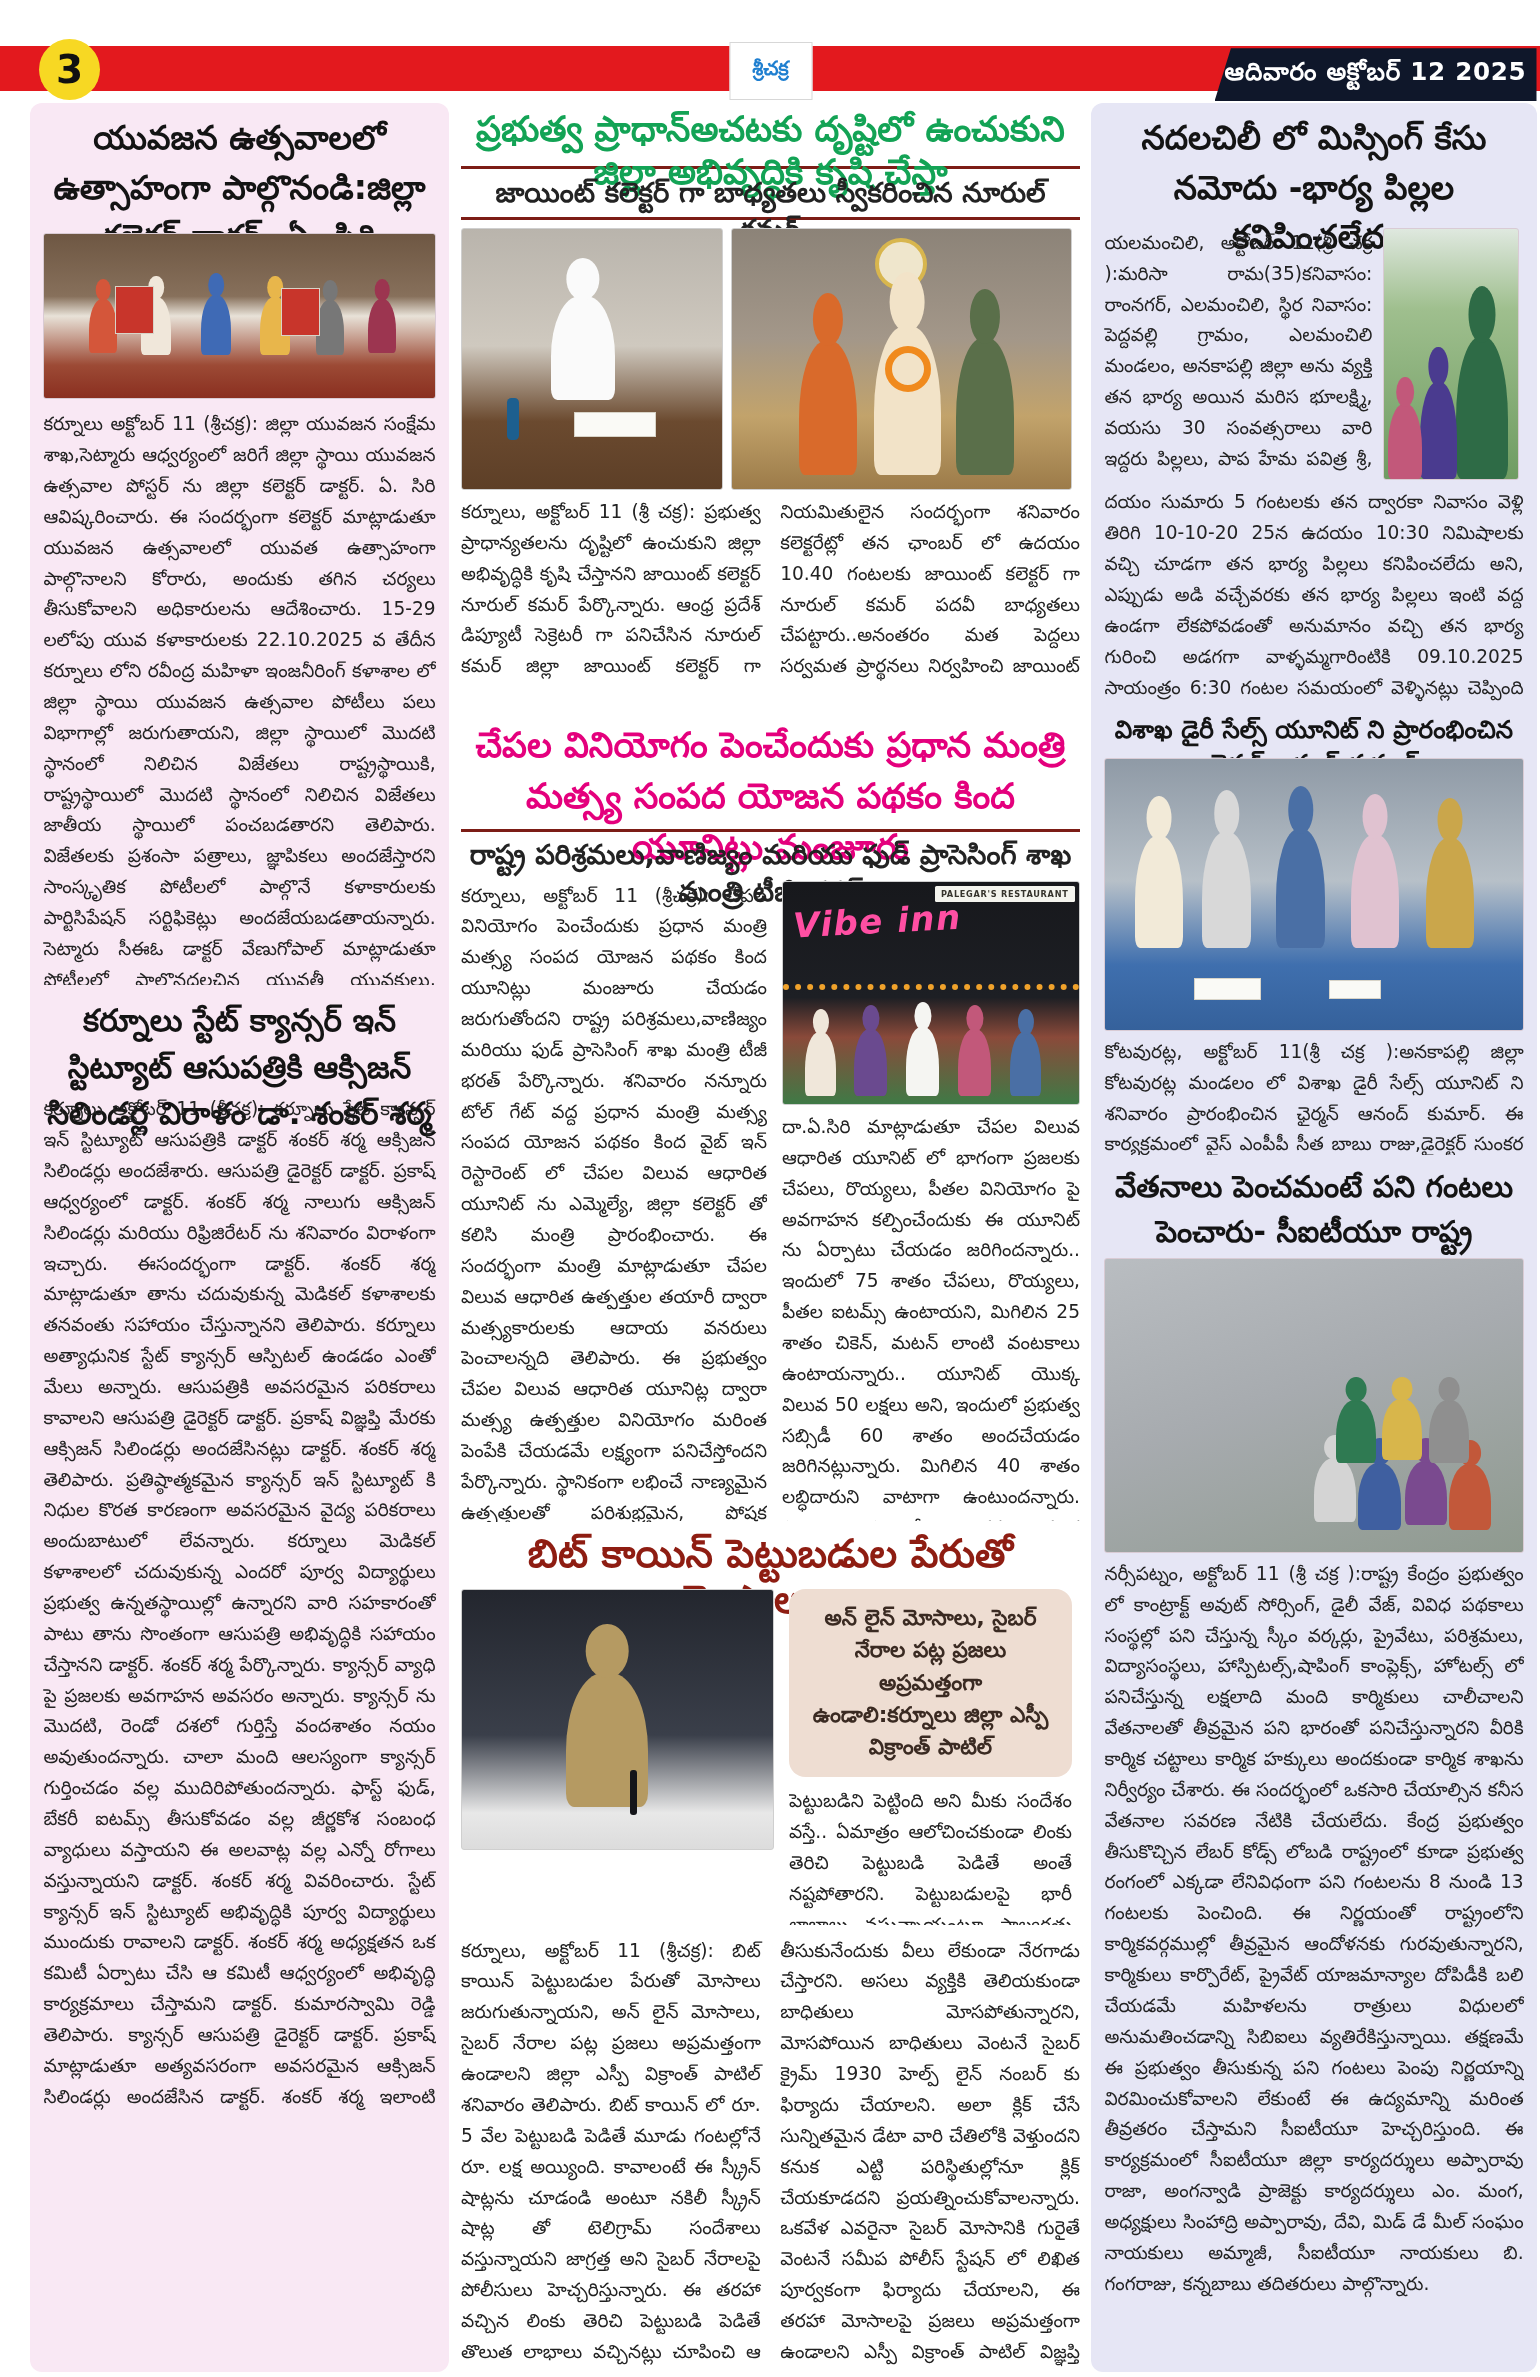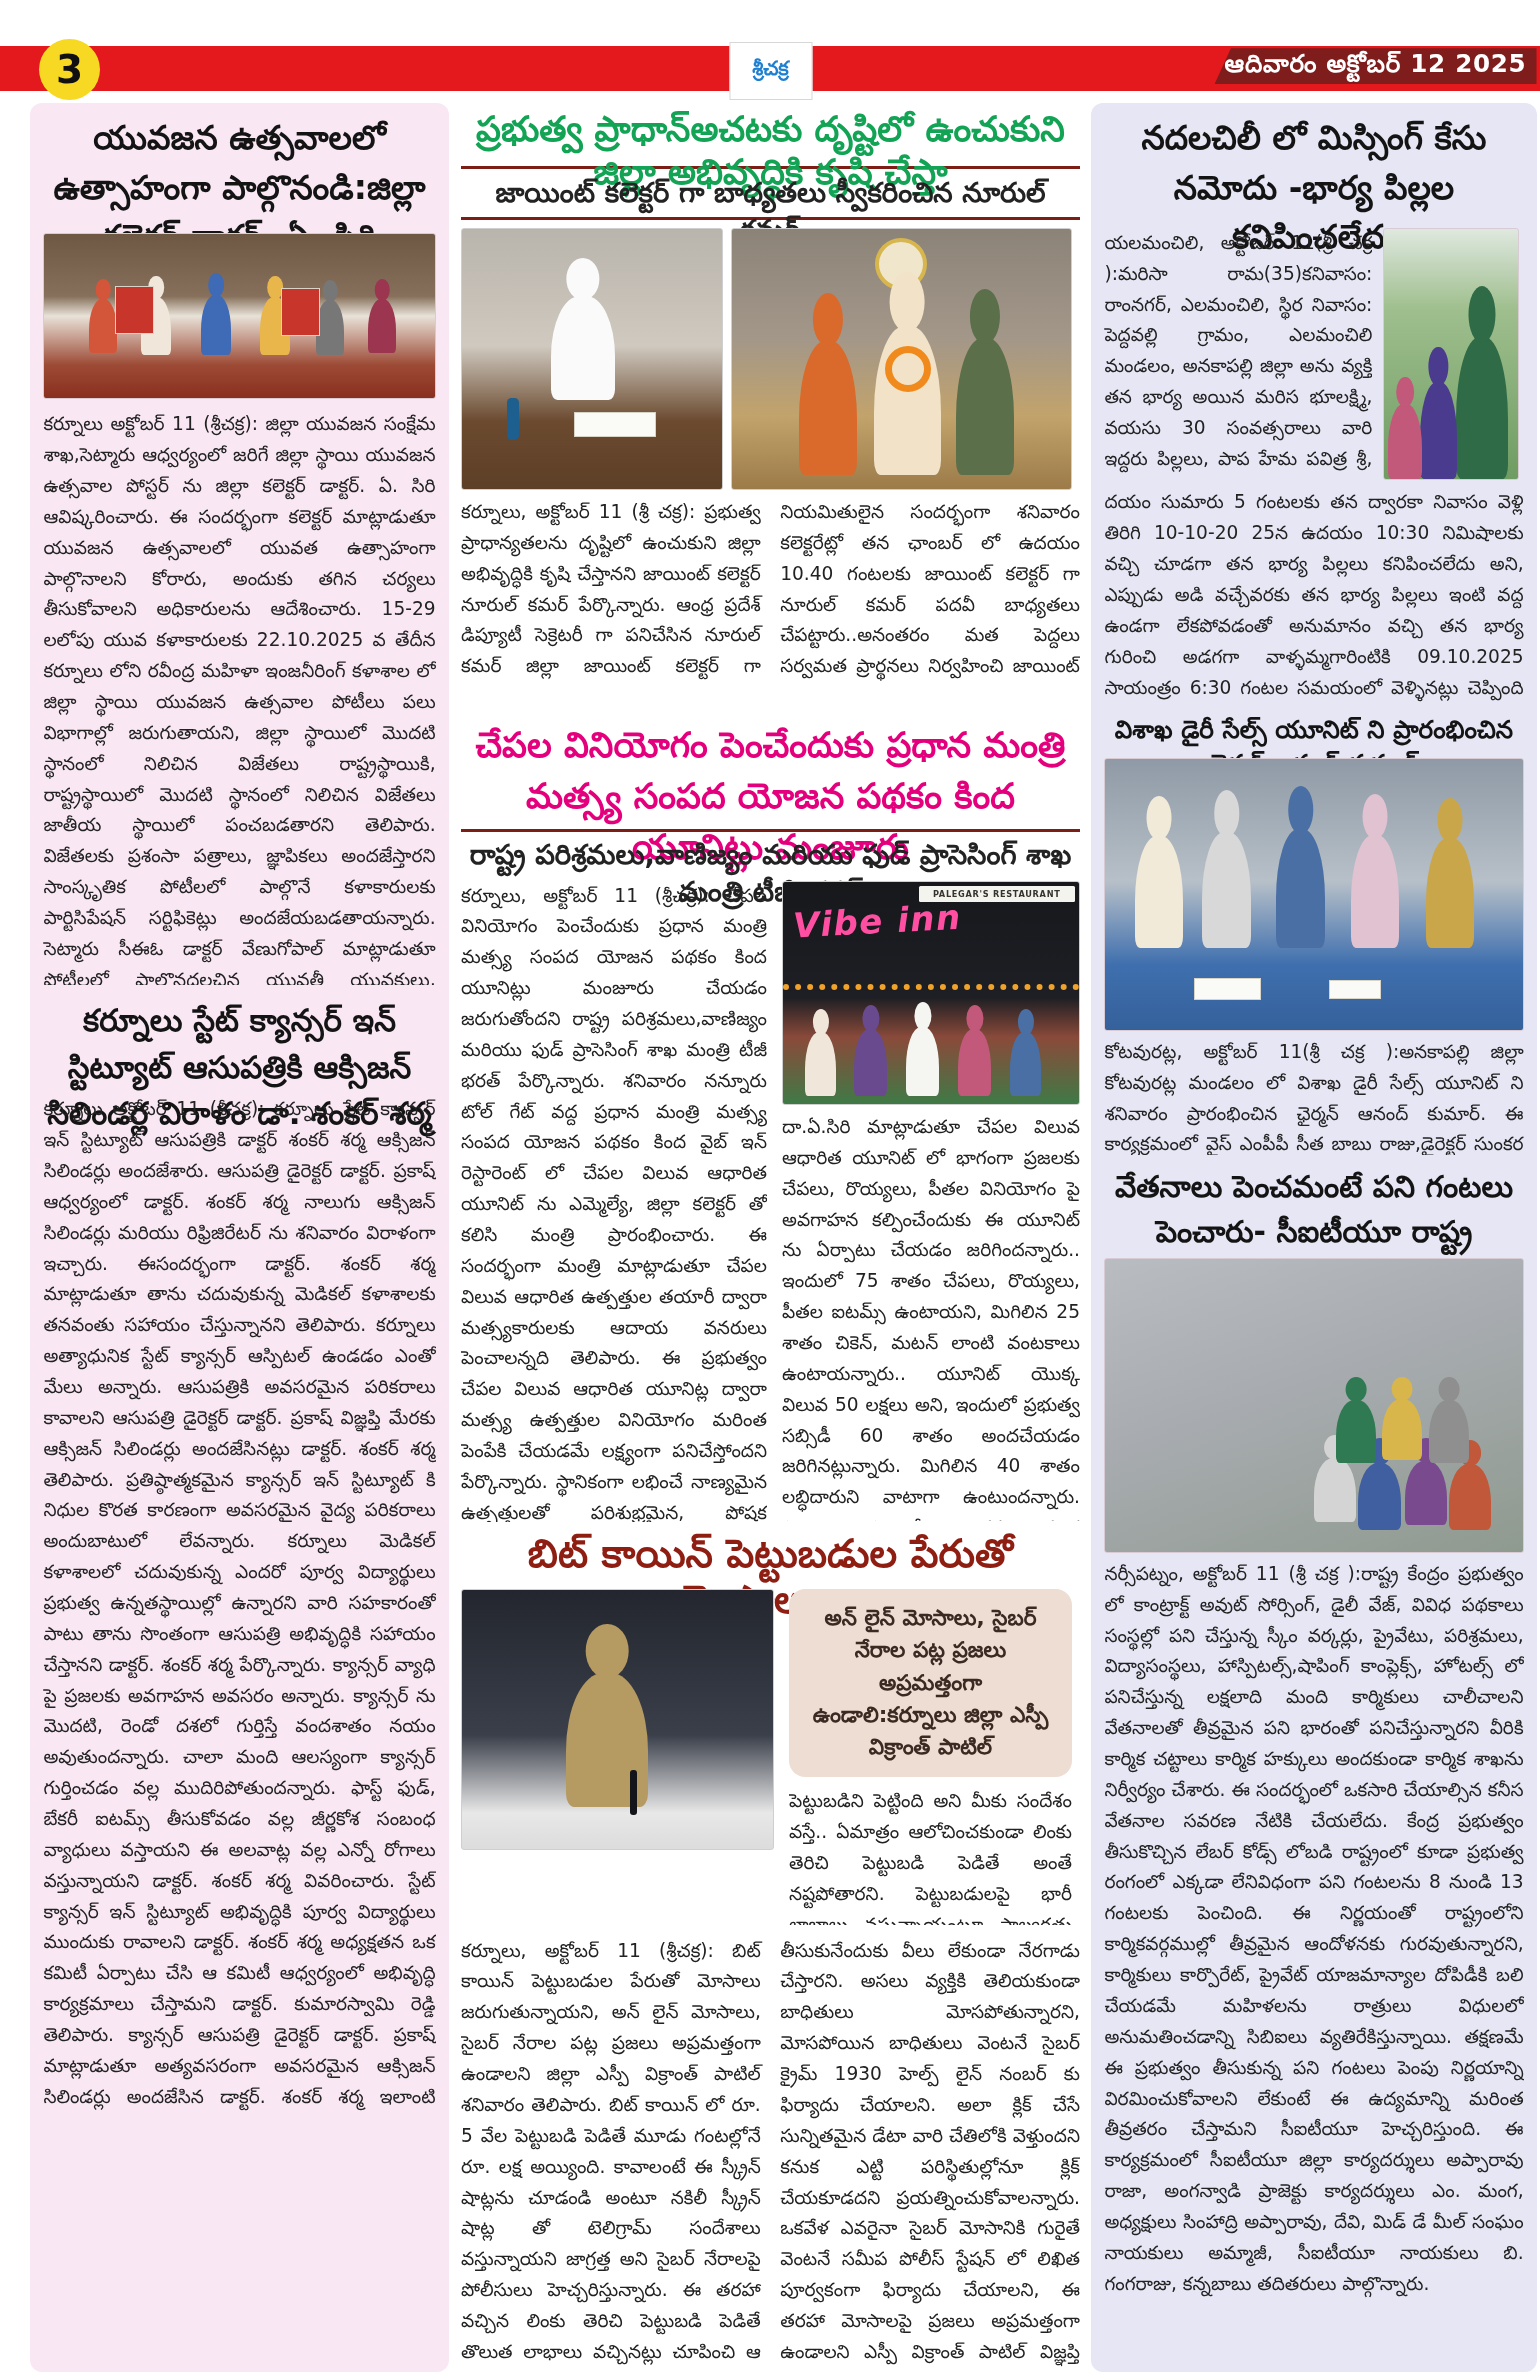--- a/index.html
+++ b/index.html
@@ -8,21 +8,21 @@
        font-family:"DejaVu Sans",sans-serif;color:#1c1c1c}
 
   
   .topbar{position:absolute;left:0;top:46px;width:1541px;height:45px;background:#e3191e}
   .pagenum{position:absolute;left:39px;top:-7.5px;width:61px;height:61px;border-radius:50%;
            background:#f7d823;display:flex;align-items:center;justify-content:center;
            font-size:39px;font-weight:bold;color:#111;z-index:3}
   .mast{position:absolute;left:50%;transform:translateX(-50%);top:-4.5px;width:83px;height:58px;
         background:#fff;display:flex;align-items:center;justify-content:center;
         color:#1f7fd0;font-weight:bold;font-size:20px;z-index:3;border:0.7px solid #d7d7d7}
-  .datebox{position:absolute;right:4.5px;top:2.2px;width:322px;height:36px;background:#7f1d1d;
+  .datebox{position:absolute;right:4.5px;top:2.2px;width:322px;height:53px;background:#0f172a;
            clip-path:polygon(16.4px 0,100% 0,100% 100%,0 100%);
            display:flex;align-items:center;justify-content:center;color:#fff;
            font-size:24.6px;font-weight:bold;letter-spacing:0.7px}
 
   
   .col{position:absolute;top:103px;height:2269px;border-radius:12px;padding:10.4px 13.4px;overflow:hidden}
   .col-left{left:30px;width:419px;background:#f9e8f4}
   .col-mid{left:458px;width:625px;background:#fff;border-radius:0;padding:4.5px 3px}
   .col-right{left:1091px;width:446px;background:#e6e6f5}
 
@@ -43,21 +43,21 @@
   .photo{position:relative;overflow:hidden;border:1.5px solid #d9cbd4;border-radius:3px}
   .col-mid .photo{border-color:#cfcfcf}
   .fig{position:absolute;border-radius:45% 45% 10% 10%/58% 58% 10% 10%}
   .fig::before{content:"";position:absolute;left:50%;top:-36%;transform:translateX(-50%);
                width:52%;height:40%;border-radius:50%;background:inherit}
   .callout{background:#eeddd2;border-radius:16.4px;padding:13.4px 16.4px;
            font-size:21.6px;font-weight:bold;text-align:center;line-height:1.5;color:#3a2a22}
   .vibe-sign{position:absolute;left:10.4px;top:19.4px;color:#ff4fa3;font-style:italic;font-weight:bold;
              font-size:34px;transform:rotate(-3deg);letter-spacing:1.5px}
   .rest-board{position:absolute;right:4.5px;top:4.5px;background:#f4f4ee;color:#35332c;
-              font-size:8.2px;font-weight:bold;padding:3px 14px;border-radius:1.5px;letter-spacing:0.7px}
+              font-size:8.2px;font-weight:bold;padding:3px 6px;border-radius:1.5px;letter-spacing:0.7px}
   .fridge{position:absolute;right:7.5px;top:21px;width:72px;height:149px;background:#f2f4f6;
           border:1.5px solid #c5cbd1;border-radius:4.5px;display:flex;align-items:flex-start;
           justify-content:center;padding-top:7.5px;color:#1f63b5;font-weight:bold;font-size:15px}
   .cyl{position:absolute;bottom:7.5px;width:25px;height:112px;background:linear-gradient(90deg,#23262c,#4a4f58,#23262c);border-radius:12px 12px 4.5px 4.5px}
   .garland-line{position:absolute;left:0;right:0;top:46%;border-top:6px dotted #f0a22b}
   .emblem{position:absolute;left:50%;top:9px;transform:translateX(-50%);width:52px;height:52px;
           border-radius:50%;border:4.5px solid #d8b64e;background:#efe6cc}
   .mic{position:absolute;left:54%;bottom:34px;width:7.5px;height:45px;background:#14151a;border-radius:3px}
   .paper{position:absolute;background:#fafaf6;border:0.7px solid #d8d4c8}
 </style>

